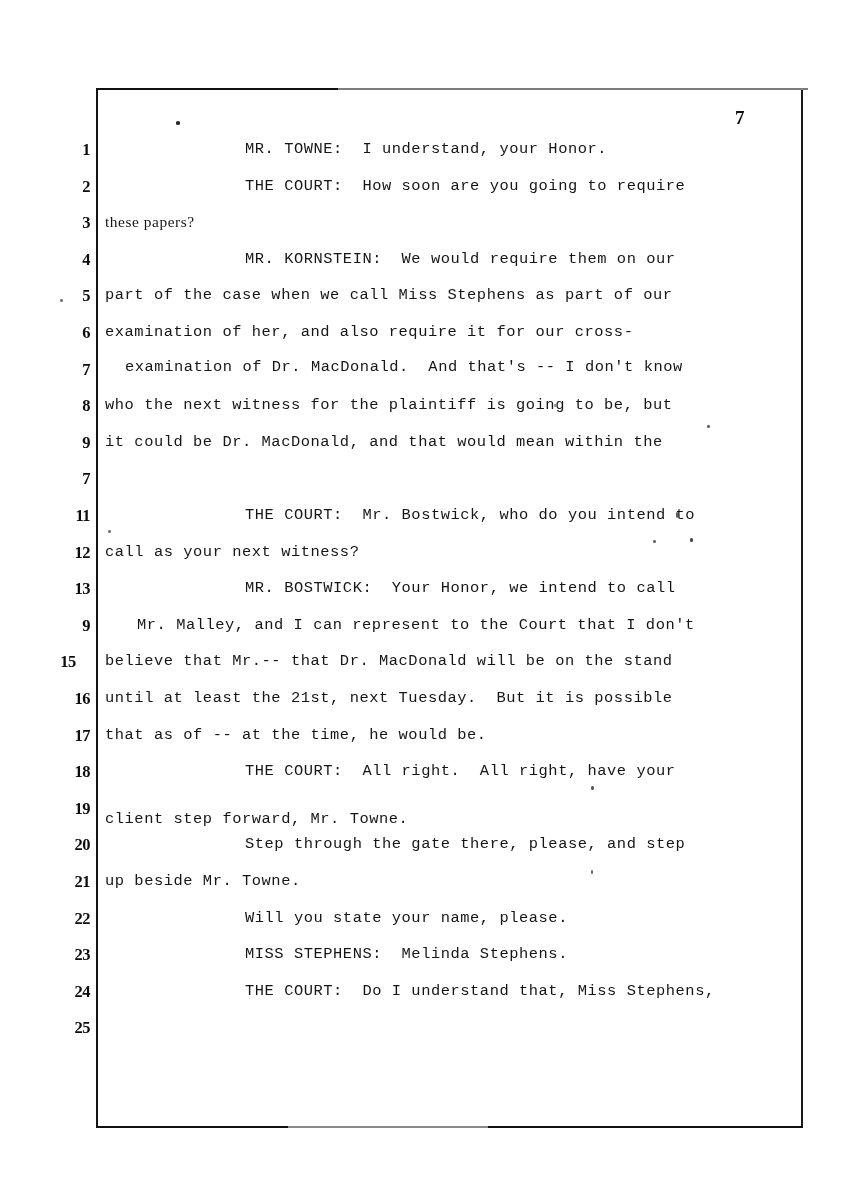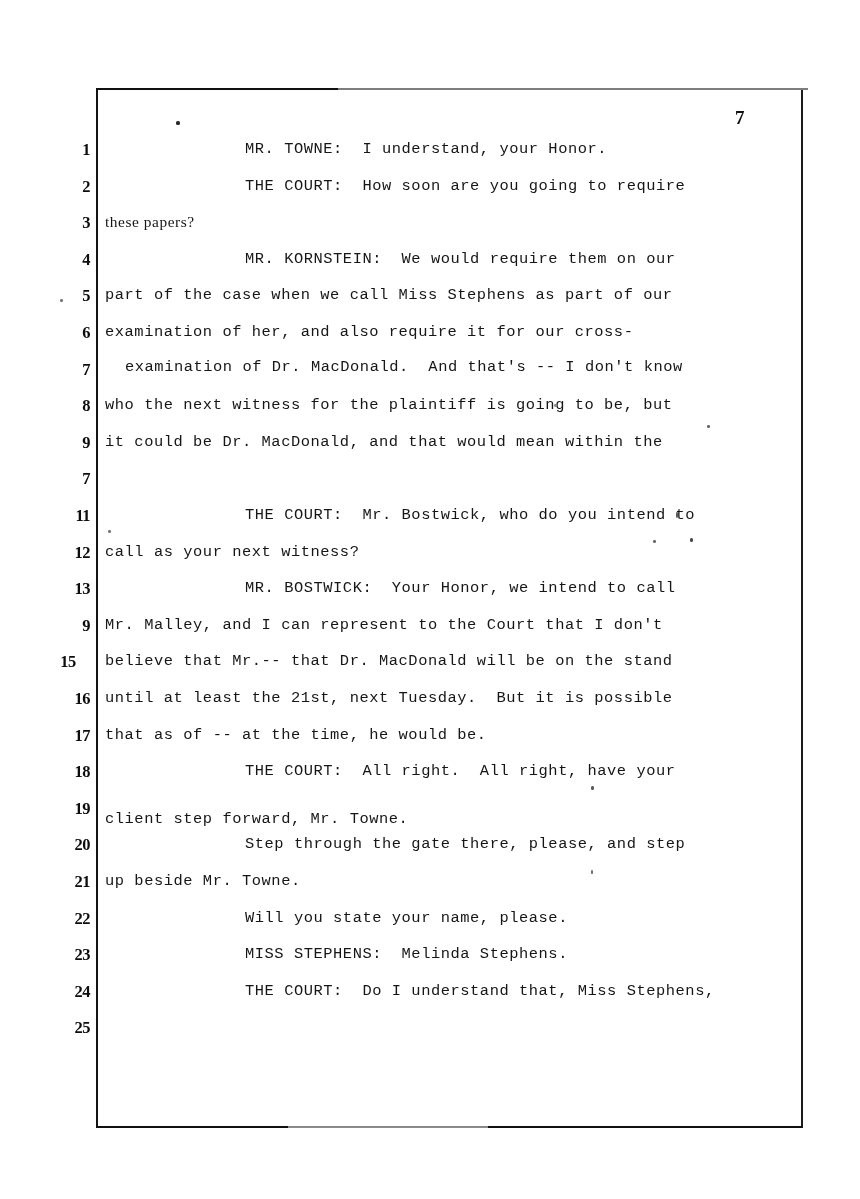--- a/index.html
+++ b/index.html
@@ -199,21 +199,21 @@
       <div class="transcript-line" style="top: 73.2px; font-family: Liberation Serif, serif;">these papers?</div>
       <div class="transcript-line indent" style="top: 109.8px;">MR. KORNSTEIN:  We would require them on our</div>
       <div class="transcript-line" style="top: 183px;">examination of her, and also require it for our cross-</div>
       <div class="transcript-line" style="top: 146.4px;">part of the case when we call Miss Stephens as part of our</div>
       <div class="transcript-line" style="top: 218px; margin-left: 20px;">examination of Dr. MacDonald.  And that's -- I don't know</div>
       <div class="transcript-line" style="top: 292.8px;">it could be Dr. MacDonald, and that would mean within the</div>
       <div class="transcript-line" style="top: 256.2px;">who the next witness for the plaintiff is going to be, but</div>
       <div class="transcript-line indent" style="top: 366px;">THE COURT:  Mr. Bostwick, who do you intend to</div>
       <div class="transcript-line" style="top: 402.6px;">call as your next witness?</div>
       <div class="transcript-line indent" style="top: 439.2px;">MR. BOSTWICK:  Your Honor, we intend to call</div>
-      <div class="transcript-line" style="top: 475.8px;">Mr. Malley, and I can represent to the Court that I don't</div>
+      <div class="transcript-line" style="top: 475.8px; margin-left: 32px;">Mr. Malley, and I can represent to the Court that I don't</div>
       <div class="transcript-line" style="top: 512.4px;">believe that Mr.-- that Dr. MacDonald will be on the stand</div>
       <div class="transcript-line" style="top: 549px;">until at least the 21st, next Tuesday.  But it is possible</div>
       <div class="transcript-line" style="top: 585.6px;">that as of -- at the time, he would be.</div>
       <div class="transcript-line indent" style="top: 622.2px;">THE COURT:  All right.  All right, have your</div>
       <div class="transcript-line" style="top: 670px;">client step forward, Mr. Towne.</div>
       <div class="transcript-line indent" style="top: 695.4px;">Step through the gate there, please, and step</div>
       <div class="transcript-line" style="top: 732px;">up beside Mr. Towne.</div>
       <div class="transcript-line indent" style="top: 768.6px;">Will you state your name, please.</div>
       <div class="transcript-line indent" style="top: 805.2px;">MISS STEPHENS:  Melinda Stephens.</div>
       <div class="transcript-line indent" style="top: 841.8px;">THE COURT:  Do I understand that, Miss Stephens,</div>

